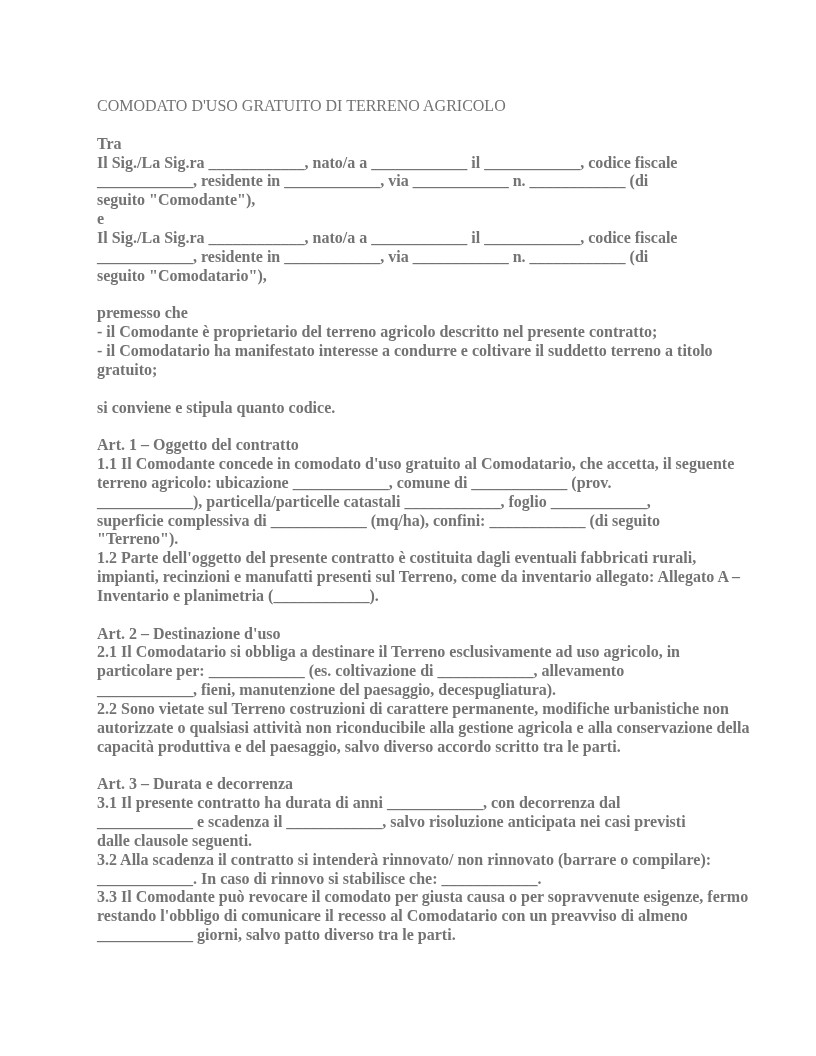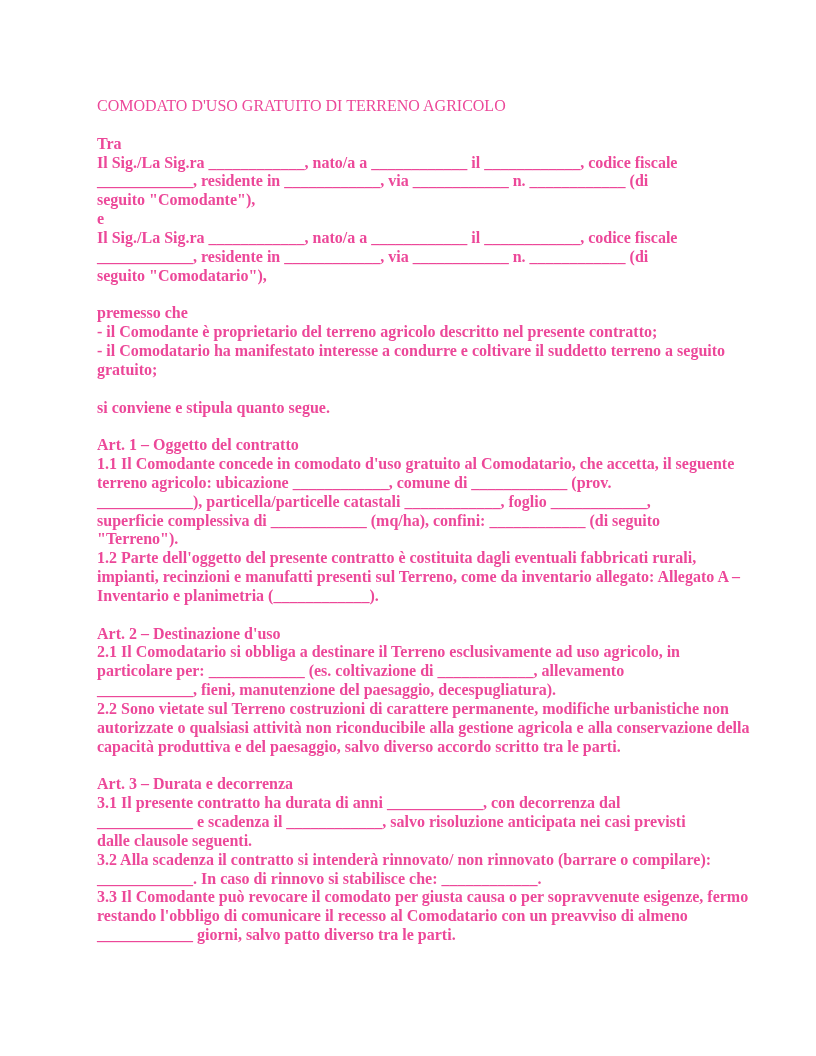--- a/index.html
+++ b/index.html
@@ -8,21 +8,21 @@
     padding: 0;
     background: #ffffff;
     overflow: hidden;
   }
   .page {
     position: relative;
     width: 816px;
     height: 1004px;
     box-sizing: border-box;
     background: #ffffff;
-    color: #ec4899;
+    color: #737373;
     padding: 97px 99px 0 97px;
     font-family: "Liberation Serif", "DejaVu Serif", serif;
     font-size: 16px;
     line-height: 18.85px;
     overflow: hidden;
     border-radius: 23px;
   }
   .doc-title {
     white-space: pre;
     margin: 0 0 18.85px 0;
@@ -46,24 +46,24 @@
 Il Sig./La Sig.ra ____________, nato/a a ____________ il ____________, codice fiscale
 ____________, residente in ____________, via ____________ n. ____________ (di
 seguito "Comodante"),
 e
 Il Sig./La Sig.ra ____________, nato/a a ____________ il ____________, codice fiscale
 ____________, residente in ____________, via ____________ n. ____________ (di
 seguito "Comodatario"),</div>
 
   <div class="section">premesso che
 - il Comodante è proprietario del terreno agricolo descritto nel presente contratto;
-- il Comodatario ha manifestato interesse a condurre e coltivare il suddetto terreno a seguito
+- il Comodatario ha manifestato interesse a condurre e coltivare il suddetto terreno a titolo
 gratuito;</div>
 
-  <div class="section">si conviene e stipula quanto segue.</div>
+  <div class="section">si conviene e stipula quanto codice.</div>
 
   <div class="section">Art. 1 – Oggetto del contratto
 1.1 Il Comodante concede in comodato d'uso gratuito al Comodatario, che accetta, il seguente
 terreno agricolo: ubicazione ____________, comune di ____________ (prov.
 ____________), particella/particelle catastali ____________, foglio ____________,
 superficie complessiva di ____________ (mq/ha), confini: ____________ (di seguito
 "Terreno").
 1.2 Parte dell'oggetto del presente contratto è costituita dagli eventuali fabbricati rurali,
 impianti, recinzioni e manufatti presenti sul Terreno, come da inventario allegato: Allegato A –
 Inventario e planimetria (____________).</div>

